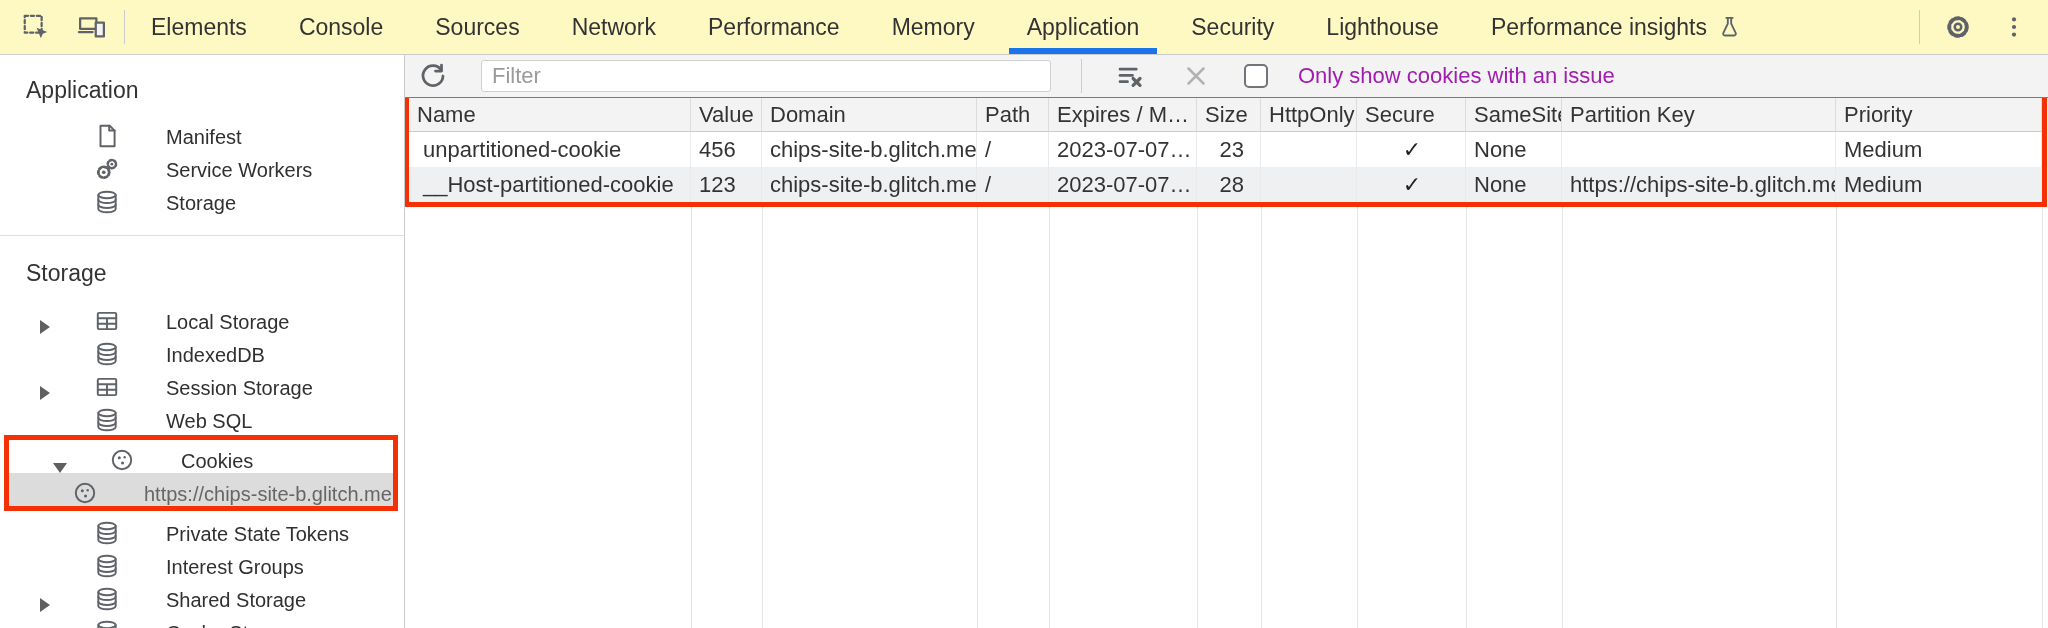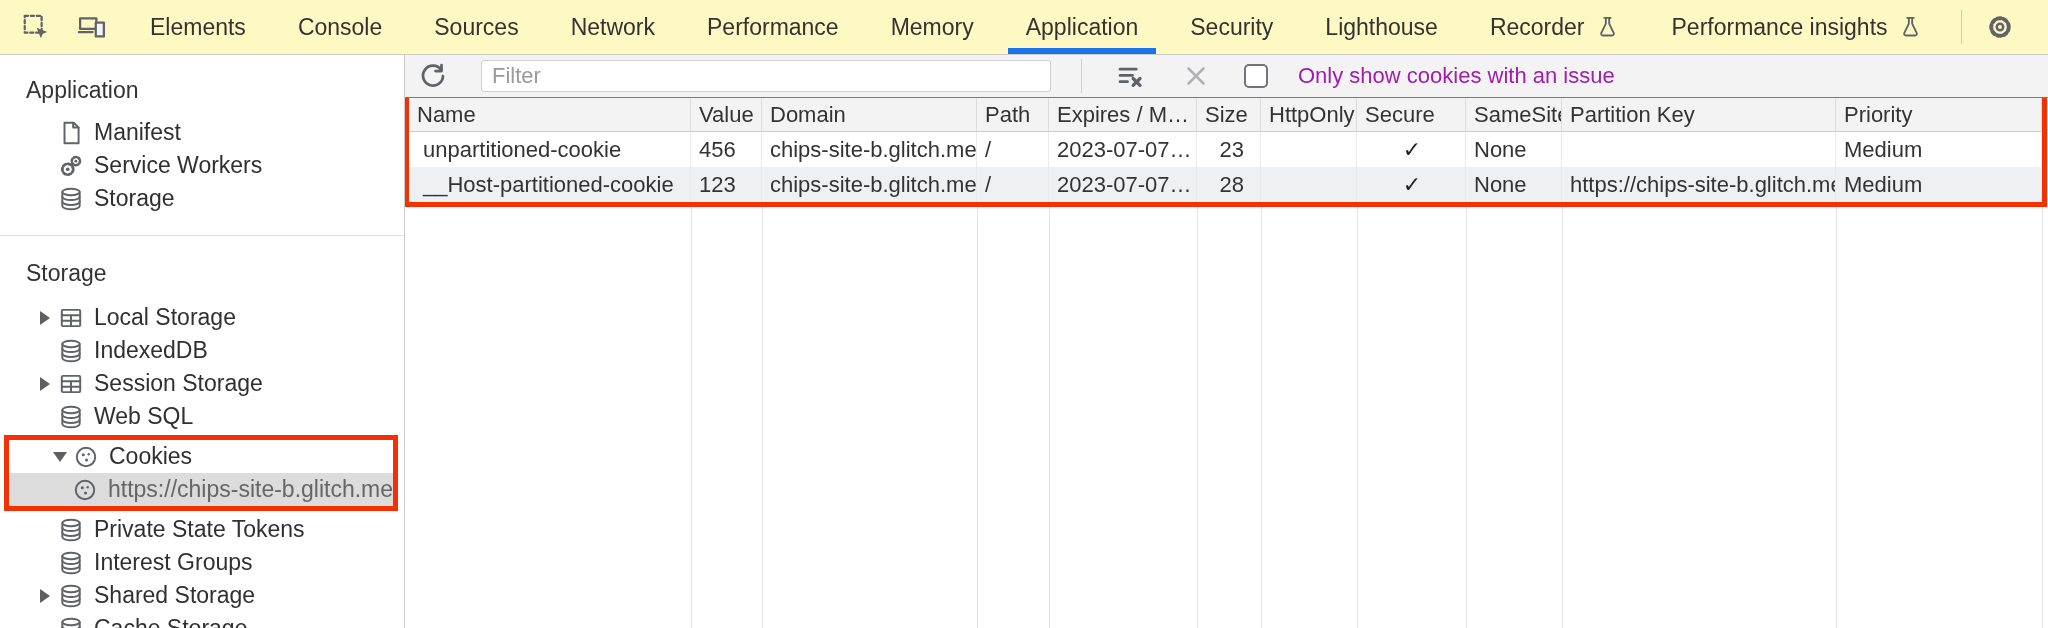--- a/index.html
+++ b/index.html
@@ -23,22 +23,22 @@
 
   
   .content { flex:1; display:flex; min-height:0; }
 
   
   .sidebar { width:405px; flex:0 0 405px; background:#fff; border-right:1px solid #ccc;
              padding-top:8px; overflow:hidden; }
   .section-title { font-size:23px; color:#333; padding:14px 0 12px 26px; }
   .section-title.second { padding-top:24px; padding-bottom:14px; }
   .section-sep { border-top:1px solid #e0e0e0; margin-top:20px; }
-  .tree-item { height:33px; display:flex; align-items:center; font-size:23px; color:#303030;
-               padding-left:32px; white-space:nowrap; overflow:hidden; }
+  .tree-item { height:33px; display:flex; align-items:flex-end; font-size:20px; color:#303030;
+               padding-left:32px; white-space:nowrap; overflow:hidden;gap:36px; }
   .exp { width:26px; flex:0 0 26px; display:flex; justify-content:center; align-items:center; }
   .t-right { width:0; height:0; border-top:7px solid transparent; border-bottom:7px solid transparent;
              border-left:10px solid #5f5f5f; }
   .t-down { width:0; height:0; border-left:7px solid transparent; border-right:7px solid transparent;
             border-top:10px solid #5f5f5f; }
   .tico { width:26px; height:26px; flex:0 0 26px; margin-right:10px; }
   .hl-outline { border:5px solid var(--highlight-red,#f43105); margin:2px 6px 2px 4px; }
   .hl-outline .tree-item { padding-left:38px; }
   .hl-outline .tree-item.child { padding-left:63px; }
   .tree-item.selected { background:var(--selection-gray,#dcdcdc); color:#666; }
@@ -174,26 +174,20 @@
         </div>
       <div class="tab active">
           <span>Application</span>
         </div>
       <div class="tab">
           <span>Security</span>
         </div>
       <div class="tab">
           <span>Lighthouse</span>
         </div>
-      <div class="tab">
-        <span>Recorder</span>
-        <svg class="g" width="25" height="25">
-            <use href="#sym-flask"></use>
-          </svg>
-      </div>
       <div class="tab">
         <span>Performance insights</span>
         <svg class="g" width="25" height="25">
             <use href="#sym-flask"></use>
           </svg>
       </div>
     </div>
 
     <div class="tb-right">
       <div class="vsep"></div>

